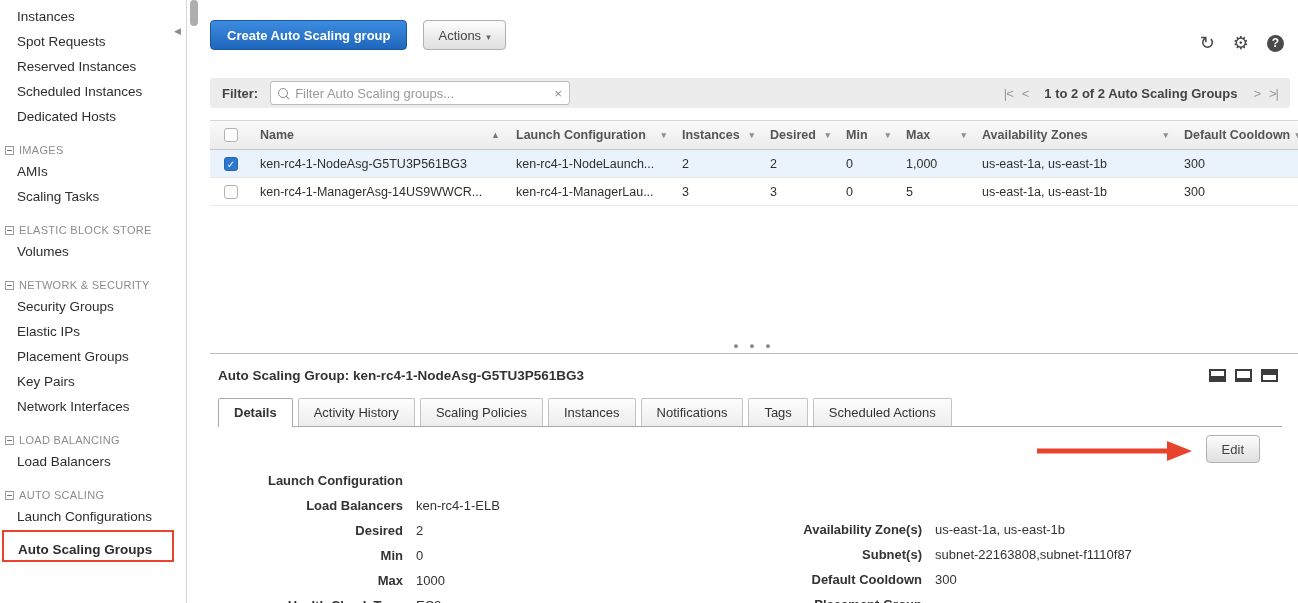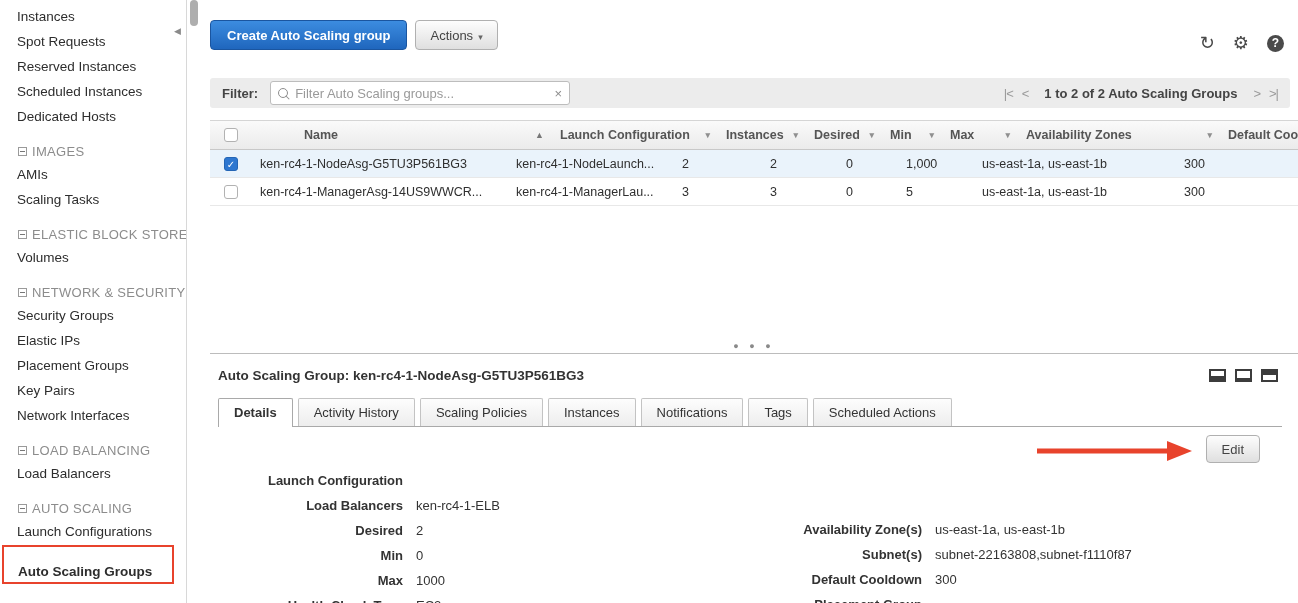--- a/index.html
+++ b/index.html
@@ -4,32 +4,32 @@
 <style>
   *{box-sizing:border-box;margin:0;padding:0}
   html,body{width:1298px;height:603px;overflow:hidden;background:#fff;
     font-family:"Liberation Sans",sans-serif;color:#333}
   .app{display:flex;height:100%}
 
   
   .sidebar{width:186px;padding-top:4px;flex:none;overflow:hidden}
   .side-item{font-size:13.5px;padding:5px 4px 5px 17px;color:#2d2d2d;cursor:pointer;white-space:nowrap}
   .side-item.selected{font-weight:bold;border:2px solid var(--annotation,#e8432c);
-    margin:1px 12px 17px 2px;padding:17px 0 3px 14px}
-  .side-header{margin:15px 0 3px 18px;display:flex;align-items:center;font-size:13px;
+    margin:1px 12px 17px 2px;padding:10px 0 3px 14px}
+  .side-header{margin:15px 0 3px 5px;display:flex;align-items:center;font-size:11px;
     color:#8c8c8c;letter-spacing:.3px;white-space:nowrap;cursor:pointer}
   .minus-box{display:inline-block;width:9px;height:9px;border:1px solid #9a9a9a;margin-right:5px;position:relative;flex:none}
   .minus-box::after{content:"";position:absolute;left:1px;right:1px;top:3px;border-top:1px solid #777}
   .rail{width:14px;border-left:1px solid #d8d8d8;position:relative;flex:none}
   .thumb{position:absolute;top:0;left:3px;width:8px;height:26px;background:#aeaeae;border-radius:4px;cursor:pointer}
   .collapse{position:absolute;left:-13px;top:26px;font-size:9px;color:#8a8a8a;cursor:pointer}
 
   
   .main{flex:1;padding-left:10px;position:relative;min-width:0}
-  .toolbar{margin-top:20px;height:30px;display:flex;align-items:flex-start;gap:8px}
+  .toolbar{margin-top:20px;height:30px;display:flex;align-items:flex-start;gap:16px}
   .btn-primary{height:30px;padding:0 16px;border:1px solid #1a55a0;border-radius:4px;
     background:linear-gradient(var(--primary,#3c8ce0),#1f66bd);color:#fff;font-weight:bold;
     font-size:13px;font-family:inherit;cursor:pointer}
   .btn-default{height:30px;padding:0 14px;border:1px solid #b0b0b0;border-radius:4px;
     background:linear-gradient(#fdfdfd,#dfdfdf);color:#444;font-size:13px;font-family:inherit;cursor:pointer}
   .caret{font-size:9px;color:#666;margin-left:5px}
   .top-icons{position:absolute;right:14px;top:34px;display:flex;gap:18px;align-items:center}
   .uicon{font-size:18px;color:#4a4a4a;cursor:pointer;line-height:1}
   .uicon.help{width:17px;height:17px;border-radius:50%;background:#4a4a4a;color:#fff;
     font-size:12px;font-weight:bold;text-align:center;line-height:17px}
@@ -172,21 +172,21 @@
         <span class="pg-text">1 to 2 of 2 Auto Scaling Groups</span>
         <span class="pg">&gt;</span>
         <span class="pg">&gt;|</span>
       </div>
     </div>
 
     <div class="grid-header" id="grid-header">
         <div class="cell cb-cell">
           <span class="checkbox"></span>
         </div>
-        <div class="cell hcell" style="width: 256px; margin-left: 44px;">
+        <div class="cell hcell" style="width: 256px;">
           <span class="hlabel">Name</span>
           <span class="sort-asc">▲</span>
         </div>
         <div class="cell hcell" style="width: 166px;">
           <span class="hlabel">Launch Configuration</span>
           <span class="hcaret">▾</span>
         </div>
         <div class="cell hcell" style="width: 88px;">
           <span class="hlabel">Instances</span>
           <span class="hcaret">▾</span>

